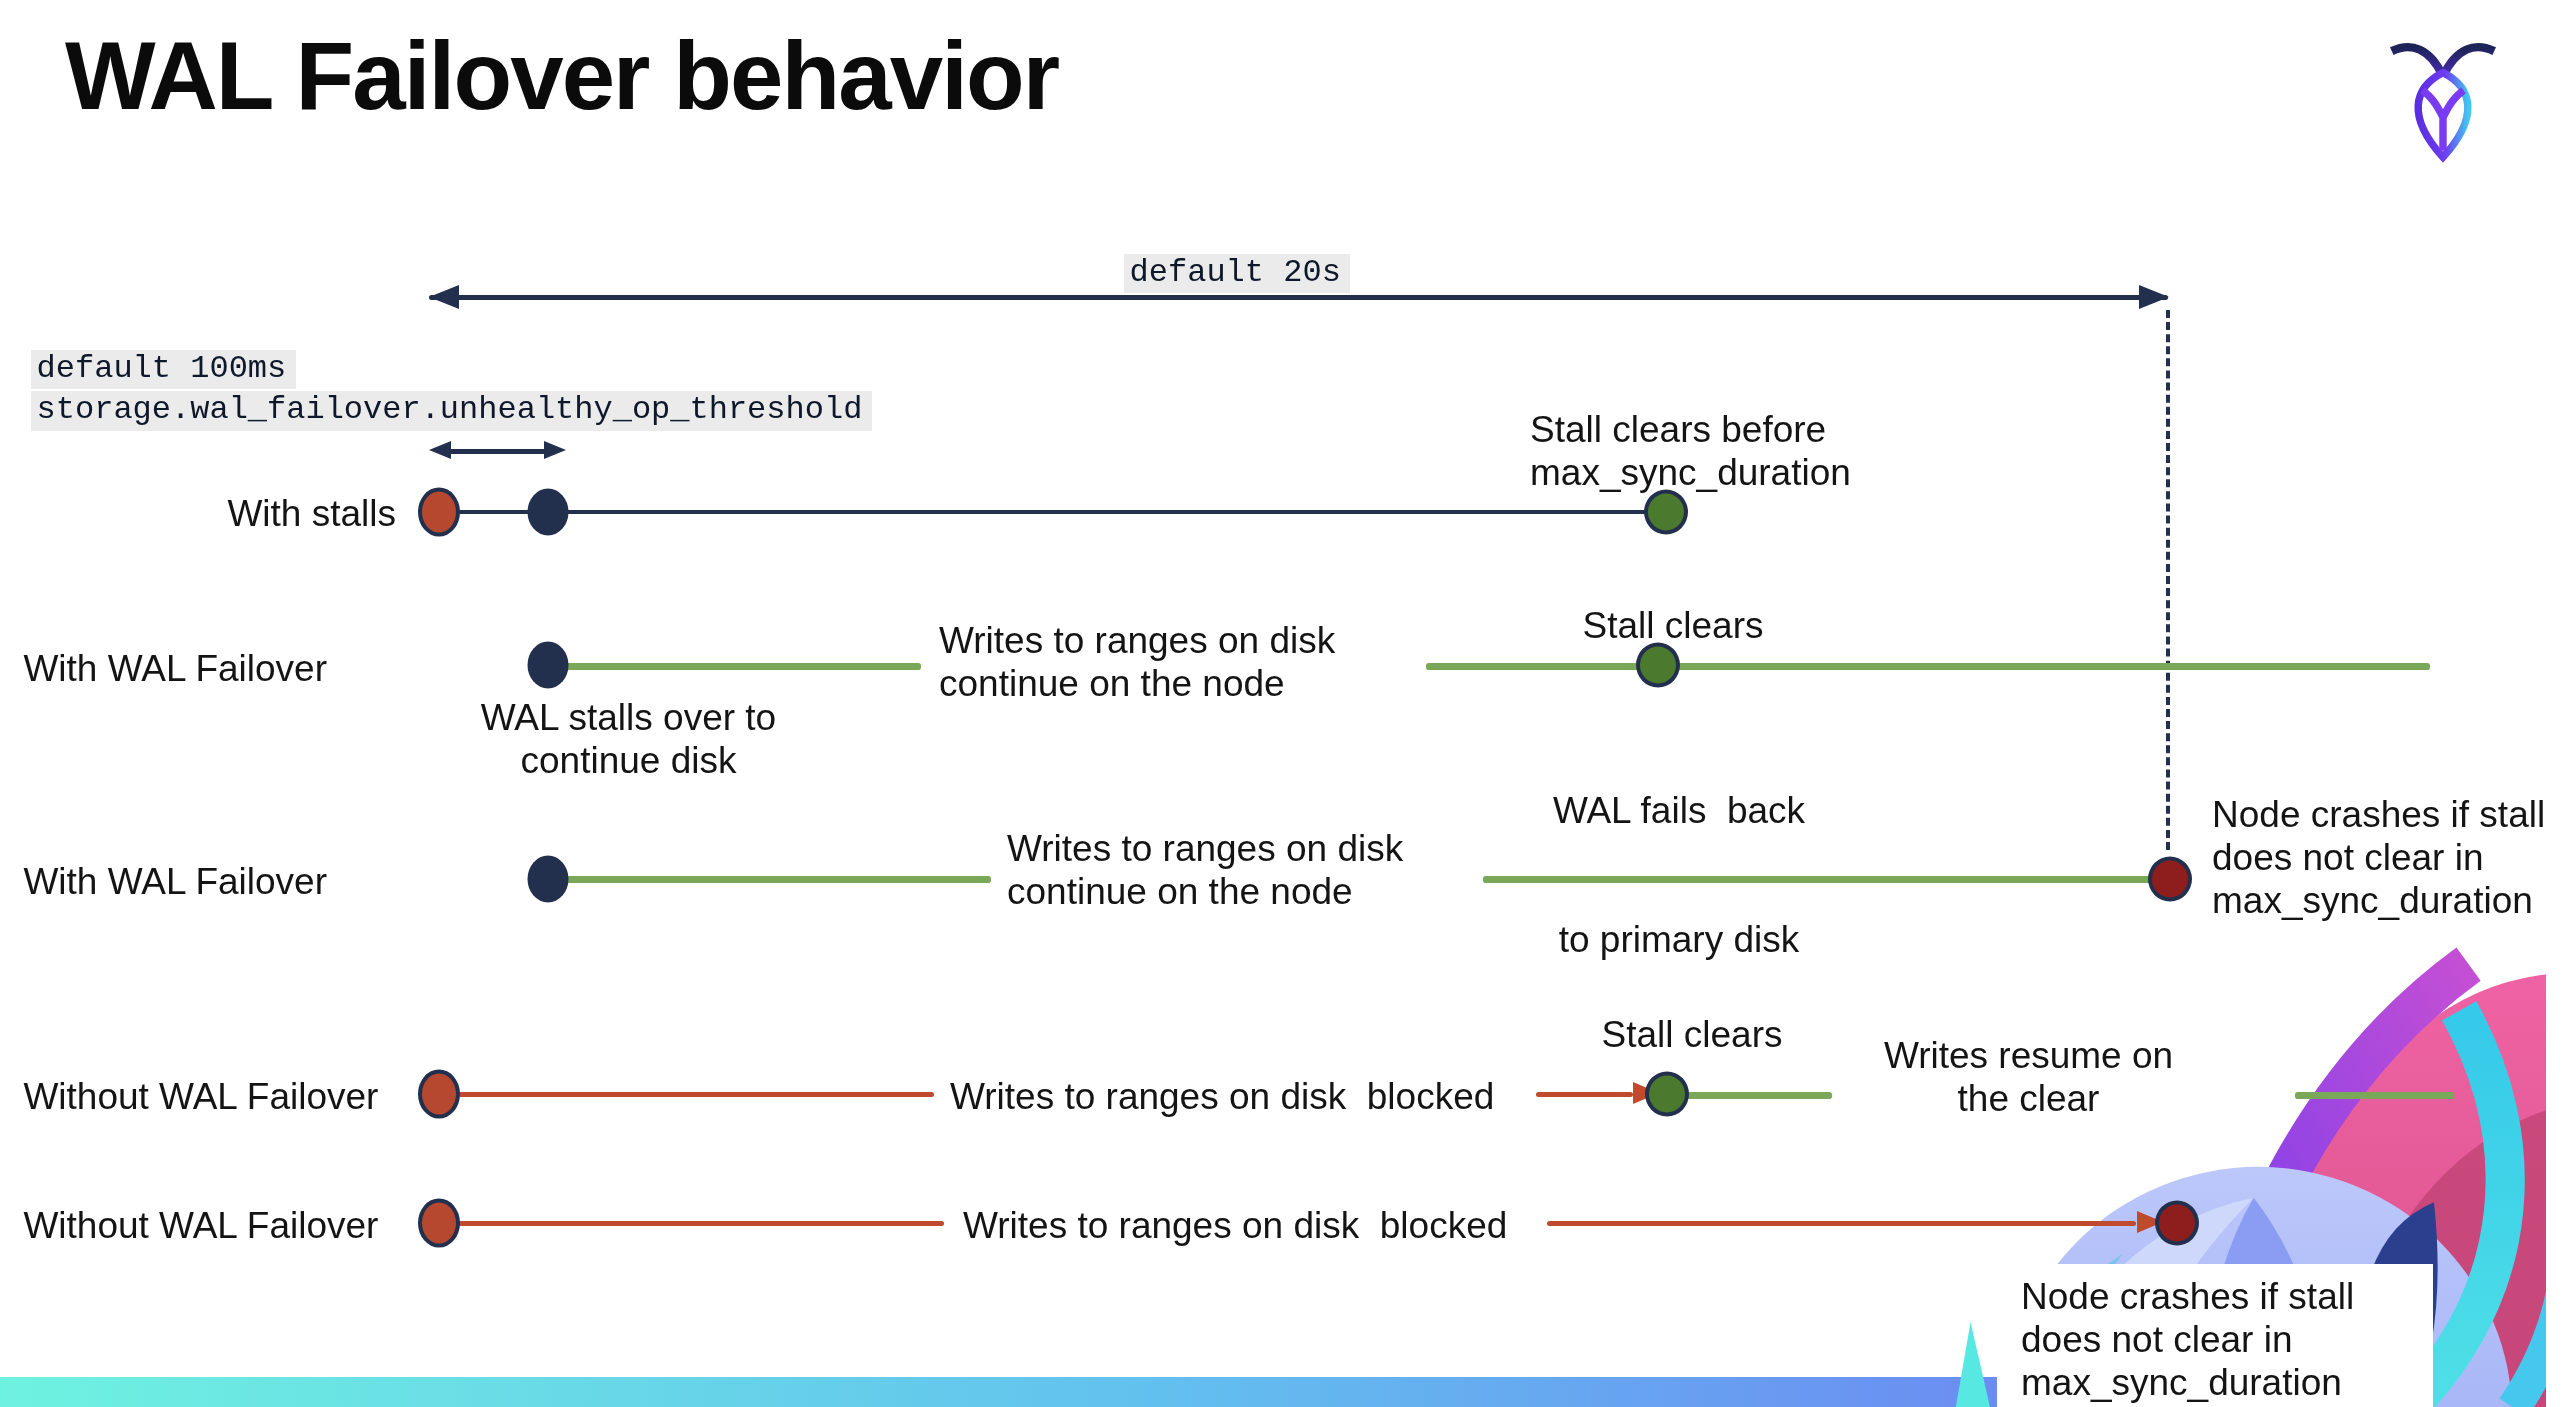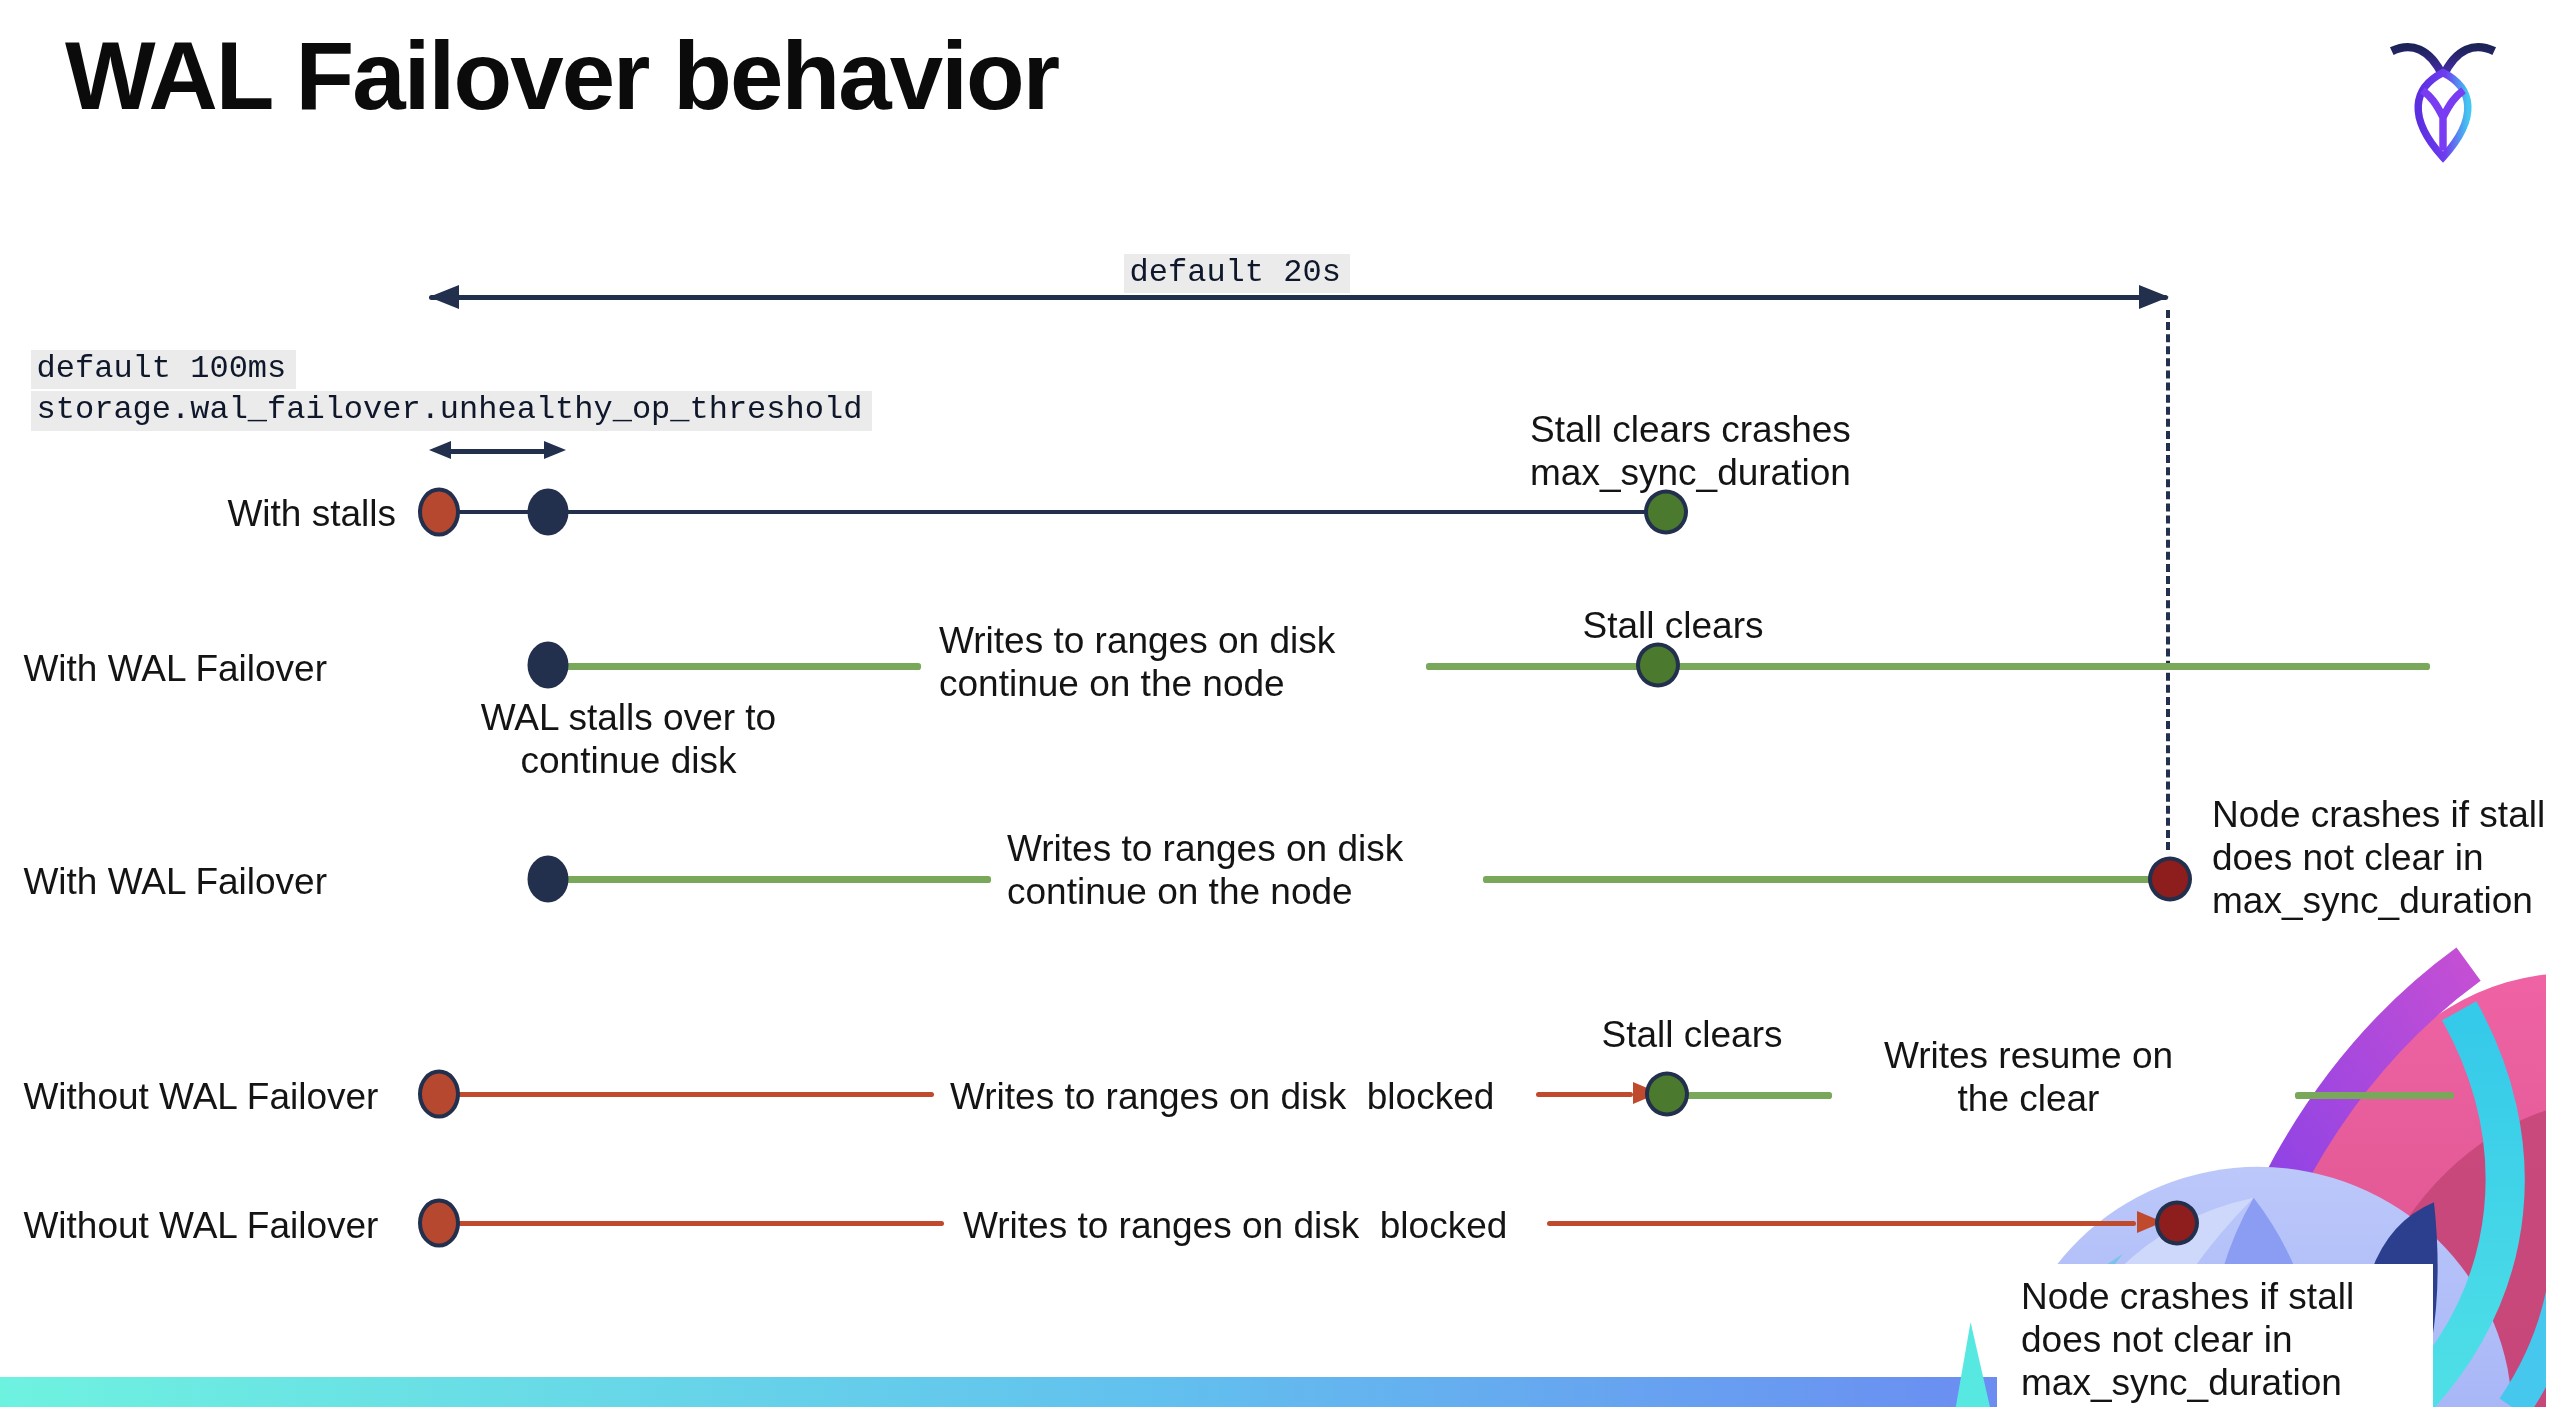--- a/index.html
+++ b/index.html
@@ -94,37 +94,41 @@
   <div class="hline arrow-line abs" style="left:439px;top:449px;width:118px;"></div>
   <div class="ah ah-left-sm" style="left:429px;top:441px;"></div>
   <div class="ah ah-right-sm" style="left:544px;top:441px;"></div>
 
   <div class="lbl abs right" style="left:112px;top:492px;width:284px;">With stalls</div>
   <div class="hline navy-line abs" style="left:439px;top:510px;width:1226px;"></div>
   <div class="dot dot-red" style="left:439px;top:512px;"></div>
   <div class="dot dot-navy" style="left:548px;top:512px;"></div>
   <div class="dot dot-green" style="left:1666px;top:512px;"></div>
   <div class="lbl abs" style="left:1530px;top:408px;">
-    <div>Stall clears crashes</div>
+    <div>Stall clears before</div>
     <div>max_sync_duration</div>
   </div>
 
   <div class="lbl abs" style="left:23.4px;top:647px;">With WAL Failover</div>
   <div class="hline green-line abs" style="left:561px;top:663px;width:360px;"></div>
   <div class="dot dot-navy" style="left:548px;top:665px;"></div>
   <div class="lbl abs" style="left:939px;top:619px;">
     <div>Writes to ranges on disk</div>
     <div>continue on the node</div>
   </div>
   <div class="hline green-line abs" style="left:1426px;top:663px;width:1004px;"></div>
   <div class="dot dot-green" style="left:1658px;top:665px;"></div>
   <div class="lbl abs center" style="left:1533px;top:604px;width:280px;">Stall clears</div>
   <div class="lbl abs center" style="left:479px;top:696px;width:299px;">
     <div>WAL stalls over to</div>
     <div>continue disk</div>
+  </div>
+  <div class="lbl abs center pre" style="left:1539px;top:703px;width:280px;">
+    <div>WAL fails  back</div>
+    <div>to primary disk</div>
   </div>
 
   <div class="lbl abs" style="left:23.4px;top:860px;">With WAL Failover</div>
   <div class="hline green-line abs" style="left:561px;top:876px;width:430px;"></div>
   <div class="dot dot-navy" style="left:548px;top:879px;"></div>
   <div class="lbl abs" style="left:1007px;top:827px;">
     <div>Writes to ranges on disk</div>
     <div>continue on the node</div>
   </div>
   <div class="hline green-line abs" style="left:1483px;top:876px;width:675px;"></div>

